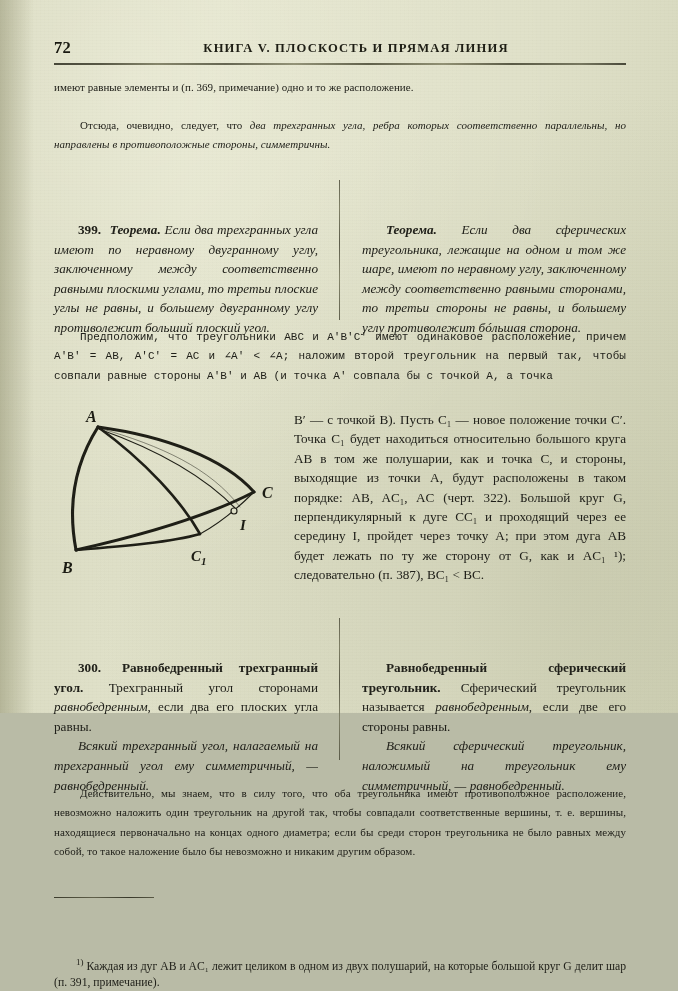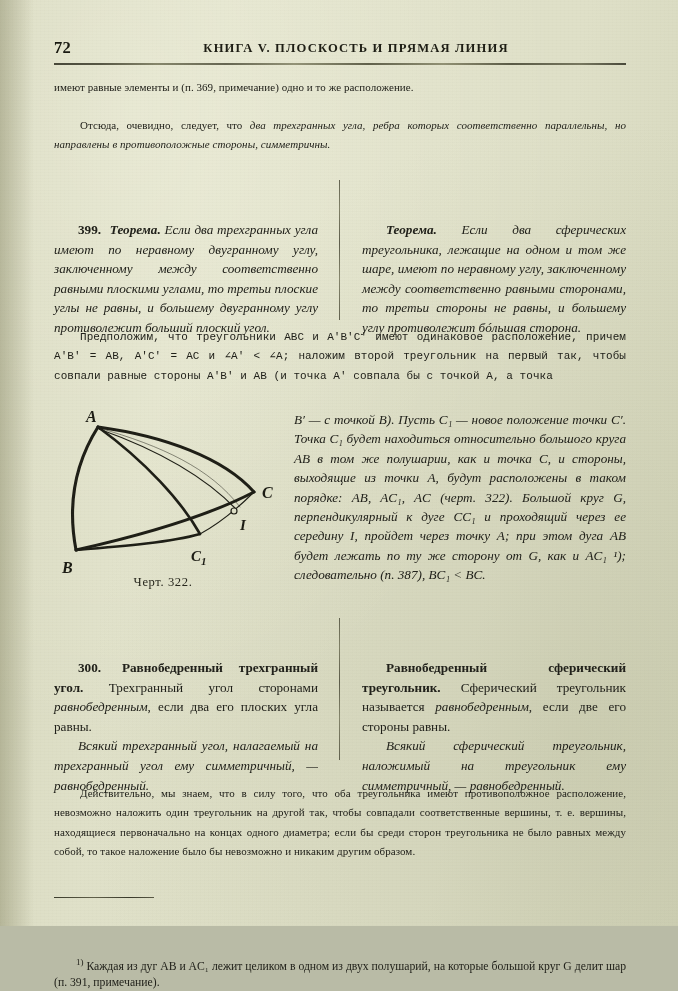--- a/index.html
+++ b/index.html
@@ -11,21 +11,21 @@
     width: 678px;
     height: 991px;
     overflow: hidden;
     font-family: "Liberation Serif", "DejaVu Serif", serif;
   }
 
   
   #page {
     position: relative;
     width: 678px;
-    height: 926px;
+    height: 713px;
     background: #dfe0c8;
     background-image:
       radial-gradient(ellipse at 20% 12%, rgba(255,255,240,0.35), rgba(255,255,240,0) 55%),
       radial-gradient(ellipse at 85% 80%, rgba(170,172,140,0.30), rgba(170,172,140,0) 60%),
       linear-gradient(100deg, rgba(205,206,178,0.55) 0%, rgba(227,228,205,0.12) 28%, rgba(222,223,198,0.05) 70%, rgba(198,200,170,0.45) 100%);
     color: #1c1c18;
     box-sizing: border-box;
   }
   
   #grain {
@@ -161,21 +161,20 @@
   }
   #figside {
     position: absolute;
     left: 240px;
     top: 82px;
     width: 332px;
     font-size: 13.2px;
     line-height: 19.4px;
     text-align: justify;
     color: #20201a;
-    font-style: italic;
   }
 
   
   #p3 { position: absolute; left: 54px; top: 784px; width: 572px; }
 
   
   #fnrule {
     position: absolute;
     left: 54px;
     top: 897px;
@@ -270,23 +269,20 @@
         <g font-family="Liberation Serif, serif" font-style="italic" font-weight="700" fill="#1b1b13">
           <text x="32" y="12" font-size="16">A</text>
           <text x="8" y="163" font-size="16">B</text>
           <text x="208" y="88" font-size="16">C</text>
           <text x="137" y="151" font-size="15">C<tspan font-size="11" dy="4">1</tspan></text>
           <text x="186" y="120" font-size="15">I</text>
         </g>
       </svg>
     </div>
 
-    <div id="figcap">
-      <span>Черт. 322.</span>
-    </div>
 
     <div id="figside">
       <span>B′ — с точкой B). Пусть C₁ — новое положение точки C′. Точка C₁ будет находиться относительно большого круга AB в том же полушарии, как и точка C, и стороны, выходящие из точки A, будут расположены в таком порядке: AB, AC₁, AC (черт. 322). Большой круг G, перпендикулярный к дуге CC₁ и проходящий через ее середину I, пройдет через точку A; при этом дуга AB будет лежать по ту же сторону от G, как и AC₁ ¹); следовательно (п. 387), BC₁ &lt; BC.</span>
     </div>
   </div>
 
   <div id="block400" class="twocol">
     <div class="rule"></div>
 
     <div class="col colL">

